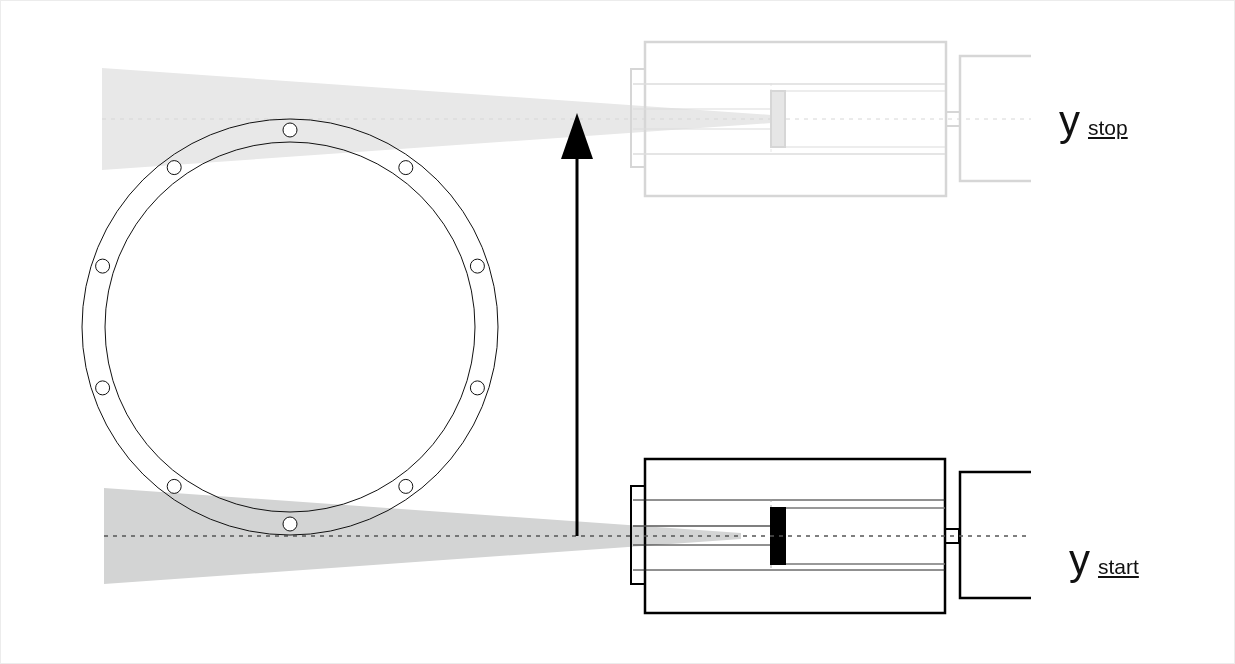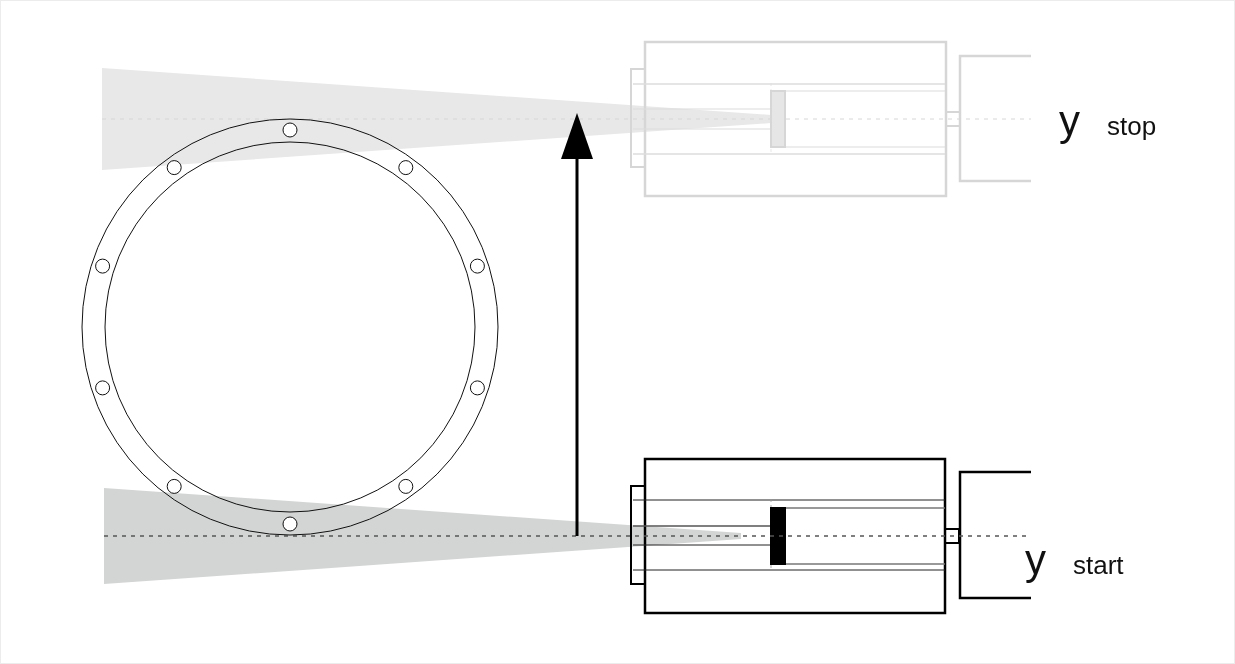--- a/index.html
+++ b/index.html
@@ -7,21 +7,21 @@
     .frame {
       position: relative; width: 1233px; height: 662px;
       border: 1px solid #ececec; background: #ffffff;
     }
     svg { position: absolute; left: 0; top: 0; }
     .label {
       position: absolute; font-family: "Liberation Sans", sans-serif; color: #111;
       white-space: nowrap;
     }
     .label .main { font-size: 42px; line-height: 1; }
-    .label .sub { font-size: 26px; margin-left: 27px; }
+    .label .sub { font-size: 21px; margin-left: 8px; text-decoration: underline; }
   </style>
 </head>
 <body>
 
 <div class="frame">
   <svg width="1235" height="664" viewBox="0 0 1235 664">
 
     <g>
       <polygon points="101,67 770,114 770,122 101,169" fill="#e8e8e8"></polygon>
       <line x1="101" y1="118" x2="1030" y2="118" stroke="#d6d6d6" stroke-width="1" stroke-dasharray="4,5"></line>
@@ -80,16 +80,16 @@
 
     <g>
       <line x1="576" y1="535" x2="576" y2="155" stroke="#000" stroke-width="3"></line>
       <polygon points="576,112 560,158 592,158" fill="#000"></polygon>
     </g>
   </svg>
 
   <div class="label" style="left:1058px; top:99px;">
     <span class="main">y</span><span class="sub">stop</span>
   </div>
-  <div class="label" style="left:1024px; top:538px;">
+  <div class="label" style="left:1068px; top:538px;">
     <span class="main">y</span><span class="sub">start</span>
   </div>
 </div>
 
 </body></html>

